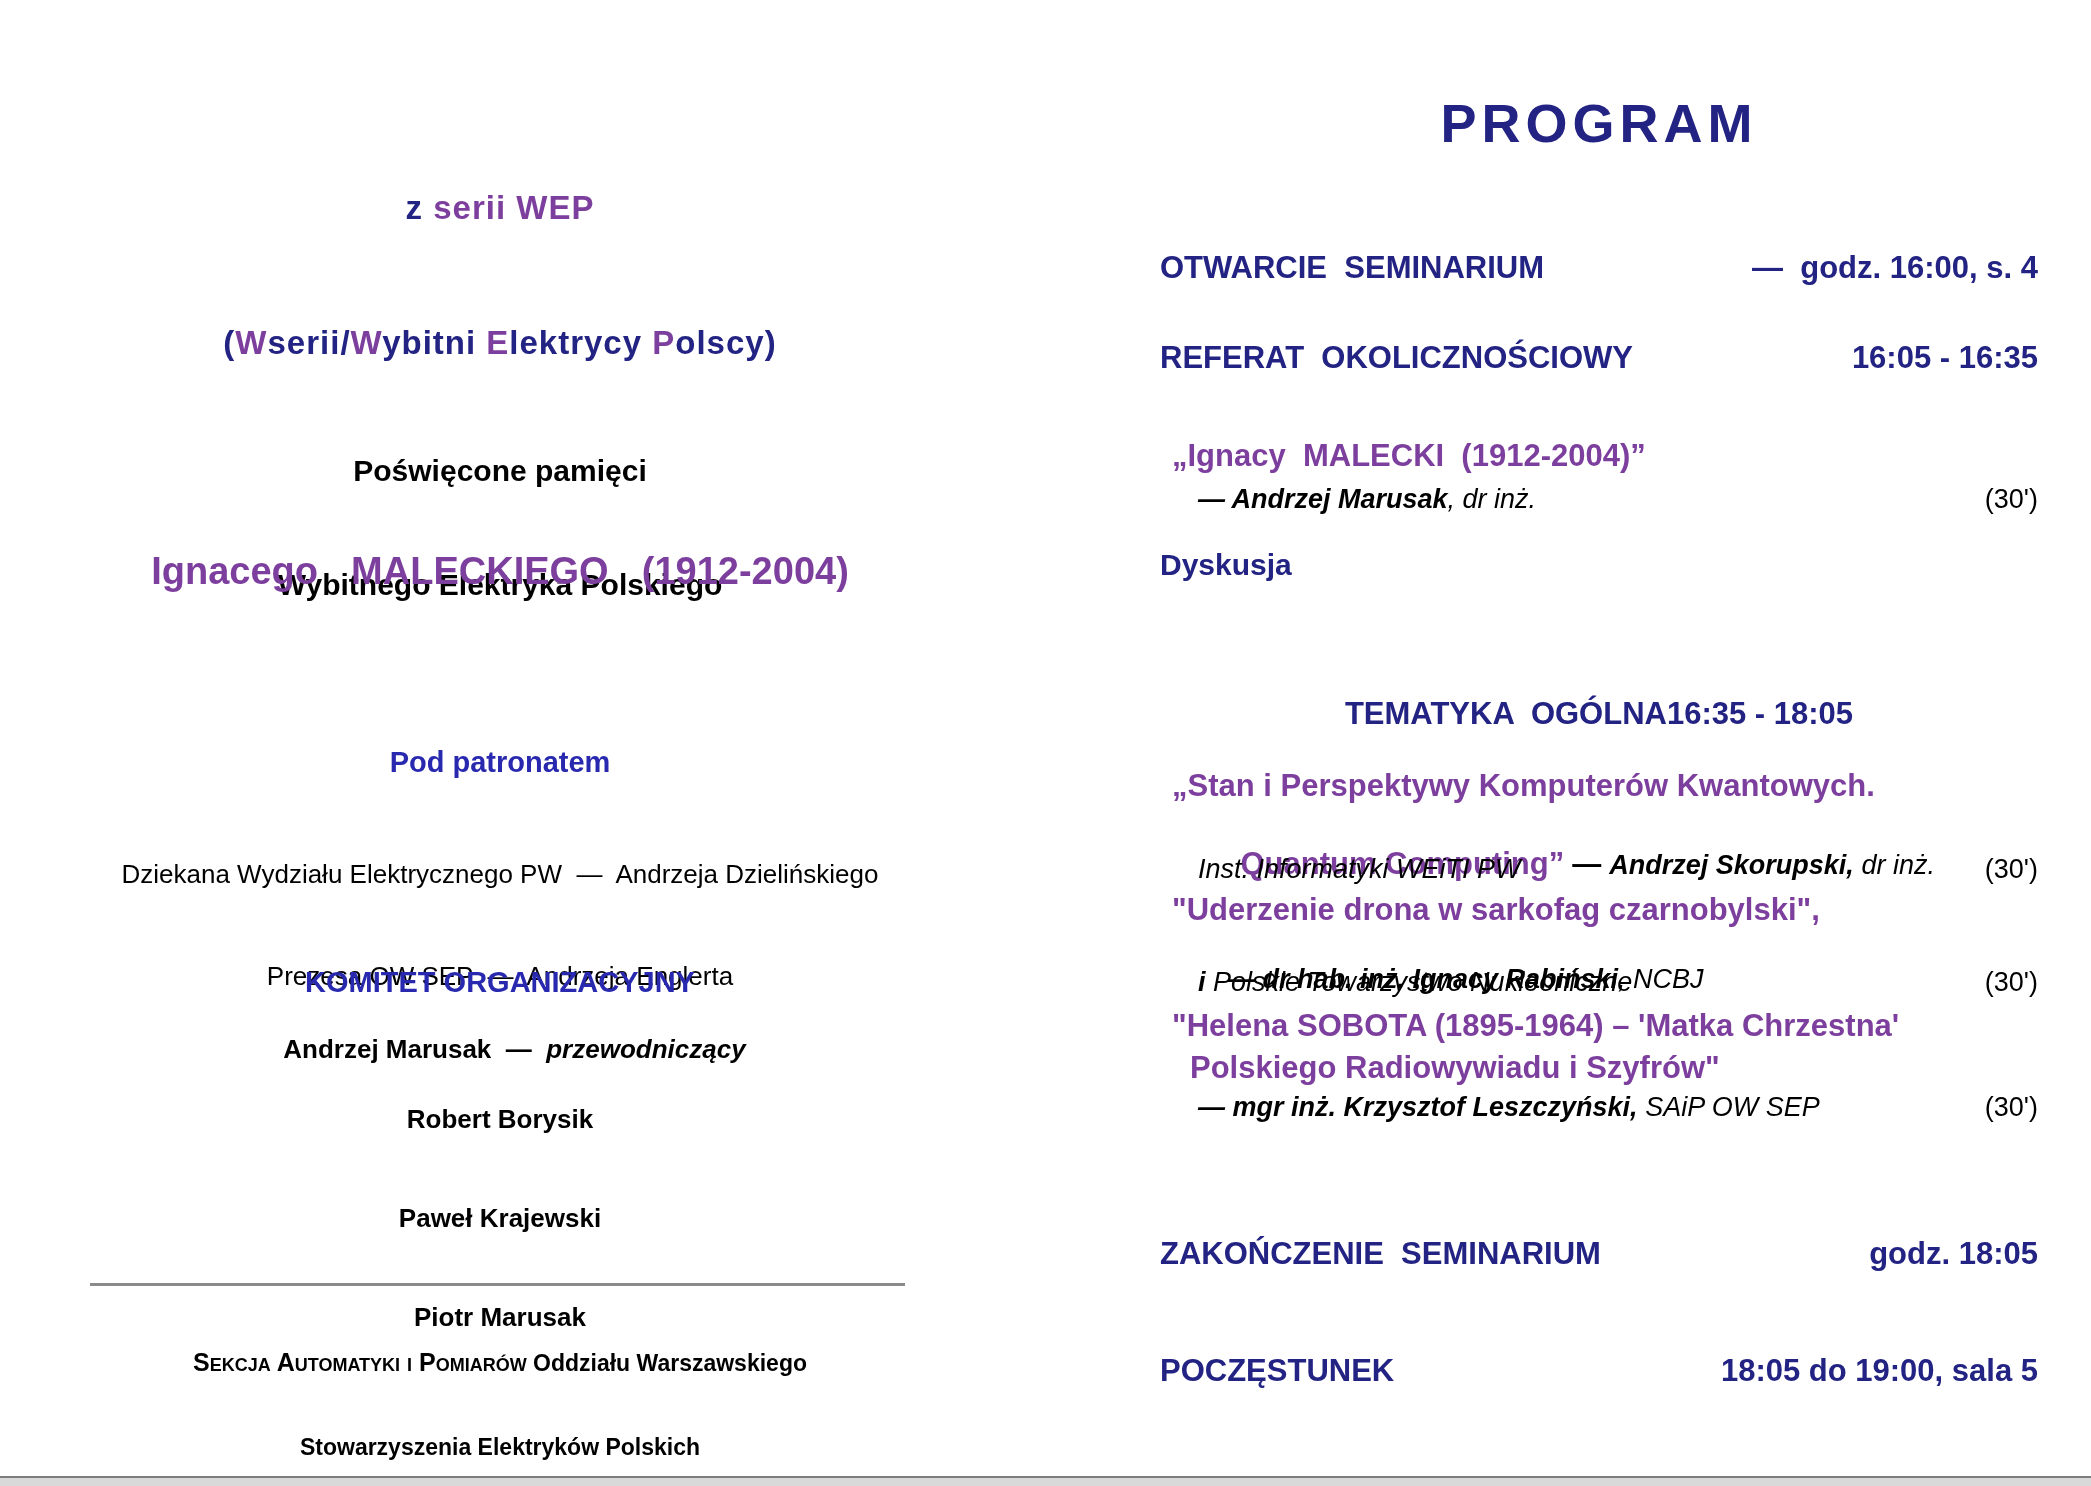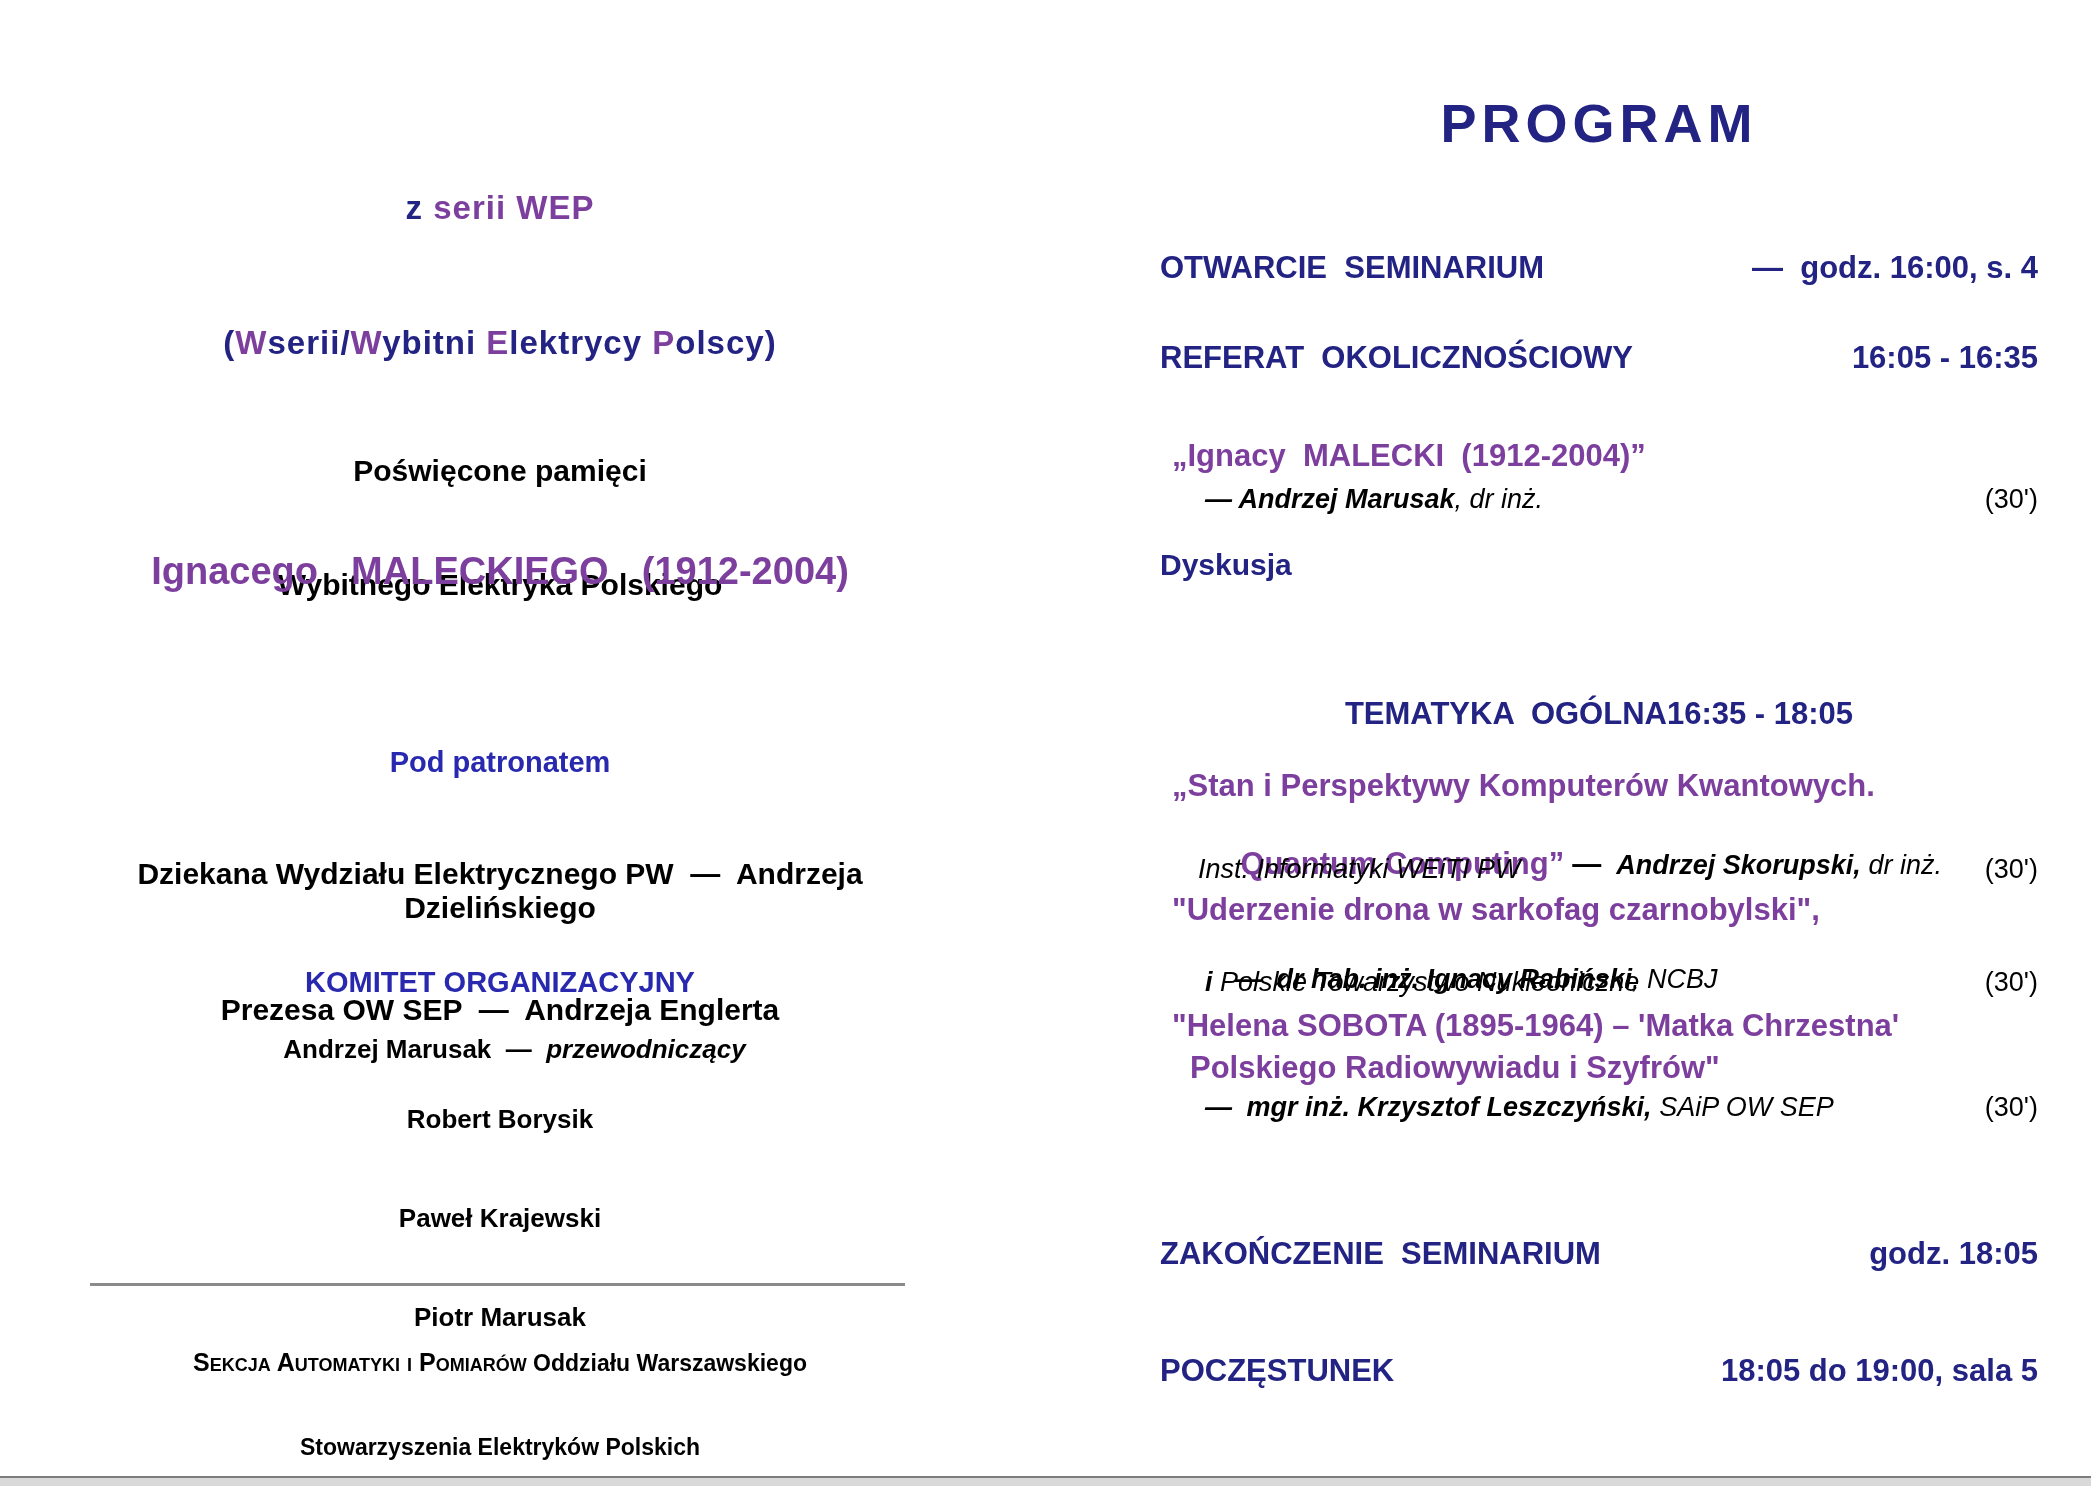--- a/index.html
+++ b/index.html
@@ -16,40 +16,40 @@
   }
   
   .lblock{position:absolute;left:60px;width:880px;text-align:center;}
   .ltitle{top:95px;font-size:33px;font-weight:700;line-height:45px;letter-spacing:1px;color:var(--navy);}
   .seg-navy{color:var(--navy);}
   .seg-purple{color:var(--purple);text-align:right;}
   .memorial{top:376px;font-size:30px;font-weight:700;line-height:38px;color:#000;}
   .honoree{top:550px;font-size:38px;font-weight:700;color:var(--purple);word-spacing:6px;}
   .sec-header{font-size:29px;font-weight:700;color:var(--header-blue);}
   .patron-hdr{top:746px;}
-  .patron-lines{top:789px;font-size:30px;font-weight:700;line-height:34px;color:#000;}
+  .patron-lines{top:789px;font-size:26px;font-weight:400;line-height:34px;color:#000;}
   .committee-hdr{top:966px;}
   .committee-chair{top:1003px;font-size:26px;font-weight:700;color:#000;}
   .role-italic{font-style:italic;}
   .committee-members{top:1037px;font-size:26px;font-weight:700;line-height:33px;color:#000;}
   .divider{position:absolute;left:90px;top:1283px;width:815px;border-top:3px solid #8a8a8a;}
   .lfooter{top:1292px;font-size:23px;line-height:28px;color:#000;}
   .org-bold{font-weight:700;}
   .smallcaps{font-variant:small-caps;font-size:25px;}
   
   .rblock{position:absolute;left:1160px;width:878px;}
   .rheading{top:92px;text-align:center;font-size:54px;font-weight:700;letter-spacing:5px;color:var(--navy);}
   .rrow{display:flex;justify-content:space-between;align-items:baseline;}
   .rhead-line{font-size:31px;font-weight:700;color:var(--navy);}
   .talk-title{font-size:31px;font-weight:700;color:var(--purple);padding-left:12px;}
   .talk-title-cont{padding-left:46px;}
   .talk-title-cont2{padding-left:30px;}
   .speaker{font-size:27px;color:#000;}
   .speaker-indent{padding-left:38px;}
-  .bold-italic{font-weight:700;font-style:italic;margin-left:7px;}
+  .bold-italic{font-weight:700;font-style:italic;}
   .italic{font-style:italic;}
   .duration{font-size:27px;color:#000;}
   .dysk{top:548px;font-size:30px;font-weight:700;color:var(--navy);}
   .mix-dash{font-weight:700;color:#000;font-size:29px;}
   .bottom-strip{position:absolute;left:0;top:1476px;width:2091px;height:10px;background:#d9d9d9;border-top:2px solid #7d7d7d;}
 </style>
 </head>
 <body>
 
 <div class="page">

